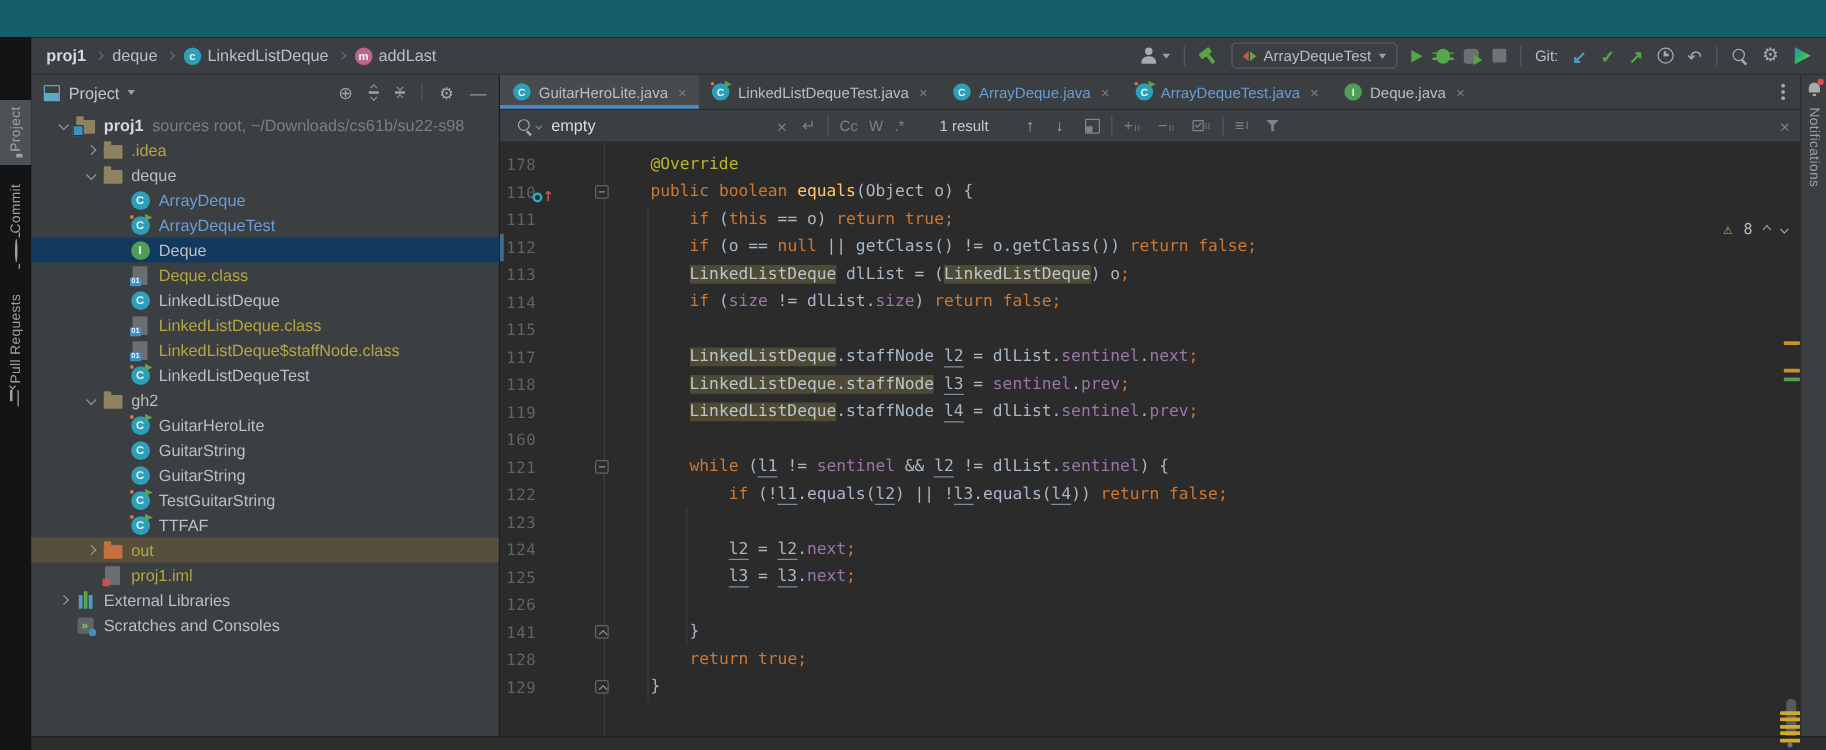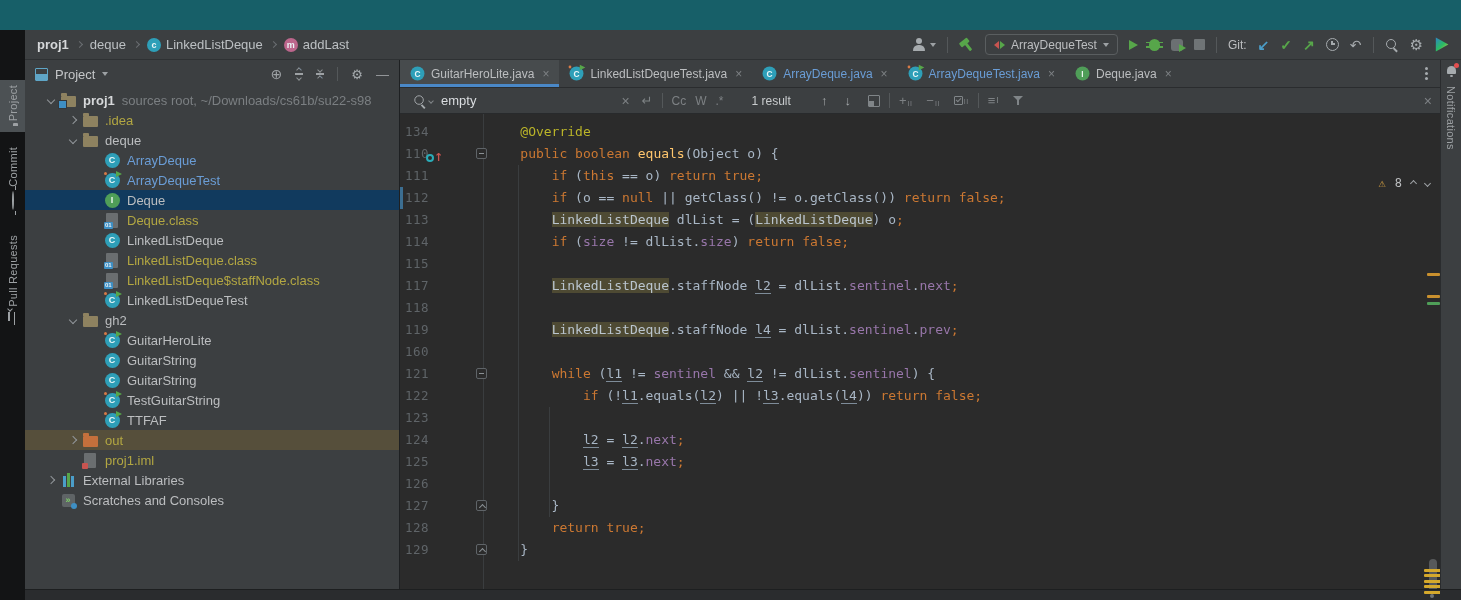--- a/index.html
+++ b/index.html
@@ -538,21 +538,21 @@
         <span class="funnel"></span>
         <span class="sctl xright">×</span>
       </div>
 
       <div class="code">
         <div class="gutline"></div>
         <div class="guide" style="left:118px;top:51px;height:396px"></div>
         <div class="guide" style="left:149px;top:293px;height:110px"></div>
         <div id="code-rows">
             <div class="cl">
-    <span class="num">134</span>
+    <span class="num">178</span>
     <span class="txt"><span class="p">    </span><span class="a">@Override</span></span>
   </div>
             <div class="cl">
     <span class="num">110</span>
               <span class="ovr">
                 <span class="oc"></span>
                 <span class="ua">↑</span>
               </span>
               <span class="fold fo"></span>
     <span class="txt"><span class="p">    </span><span class="k">public </span><span class="k">boolean </span><span class="m">equals</span><span class="p">(Object o) {</span></span>
@@ -577,20 +577,21 @@
             <div class="cl">
     <span class="num">115</span>
     <span class="txt"></span>
   </div>
             <div class="cl">
     <span class="num">117</span>
     <span class="txt"><span class="p">        </span><span class="hi">LinkedListDeque</span><span class="p">.staffNode </span><span class="u">l2</span><span class="p"> = dlList.</span><span class="f">sentinel</span><span class="p">.</span><span class="f">next</span><span class="s">;</span></span>
   </div>
             <div class="cl">
     <span class="num">118</span>
+    <span class="txt"><span class="p">        </span><span class="hi">LinkedListDeque.staffNode</span><span class="p"> </span><span class="u">l3</span><span class="p"> = </span><span class="f">sentinel</span><span class="p">.</span><span class="f">prev</span><span class="s">;</span></span>
   </div>
             <div class="cl">
     <span class="num">119</span>
     <span class="txt"><span class="p">        </span><span class="hi">LinkedListDeque</span><span class="p">.staffNode </span><span class="u">l4</span><span class="p"> = dlList.</span><span class="f">sentinel</span><span class="p">.</span><span class="f">prev</span><span class="s">;</span></span>
   </div>
             <div class="cl">
     <span class="num">160</span>
     <span class="txt"></span>
   </div>
             <div class="cl">
@@ -610,21 +611,21 @@
     <span class="txt"><span class="p">            </span><span class="u">l2</span><span class="p"> = </span><span class="u">l2</span><span class="p">.</span><span class="f">next</span><span class="s">;</span></span>
   </div>
             <div class="cl">
     <span class="num">125</span>
     <span class="txt"><span class="p">            </span><span class="u">l3</span><span class="p"> = </span><span class="u">l3</span><span class="p">.</span><span class="f">next</span><span class="s">;</span></span>
   </div>
             <div class="cl">
     <span class="num">126</span>
   </div>
             <div class="cl">
-    <span class="num">127</span>
+    <span class="num">141</span>
               <span class="fold fe"></span>
     <span class="txt"><span class="p">        }</span></span>
   </div>
             <div class="cl">
     <span class="num">128</span>
     <span class="txt"><span class="p">        </span><span class="k">return </span><span class="k">true</span><span class="s">;</span></span>
   </div>
             <div class="cl">
     <span class="num">129</span>
               <span class="fold fe"></span>

